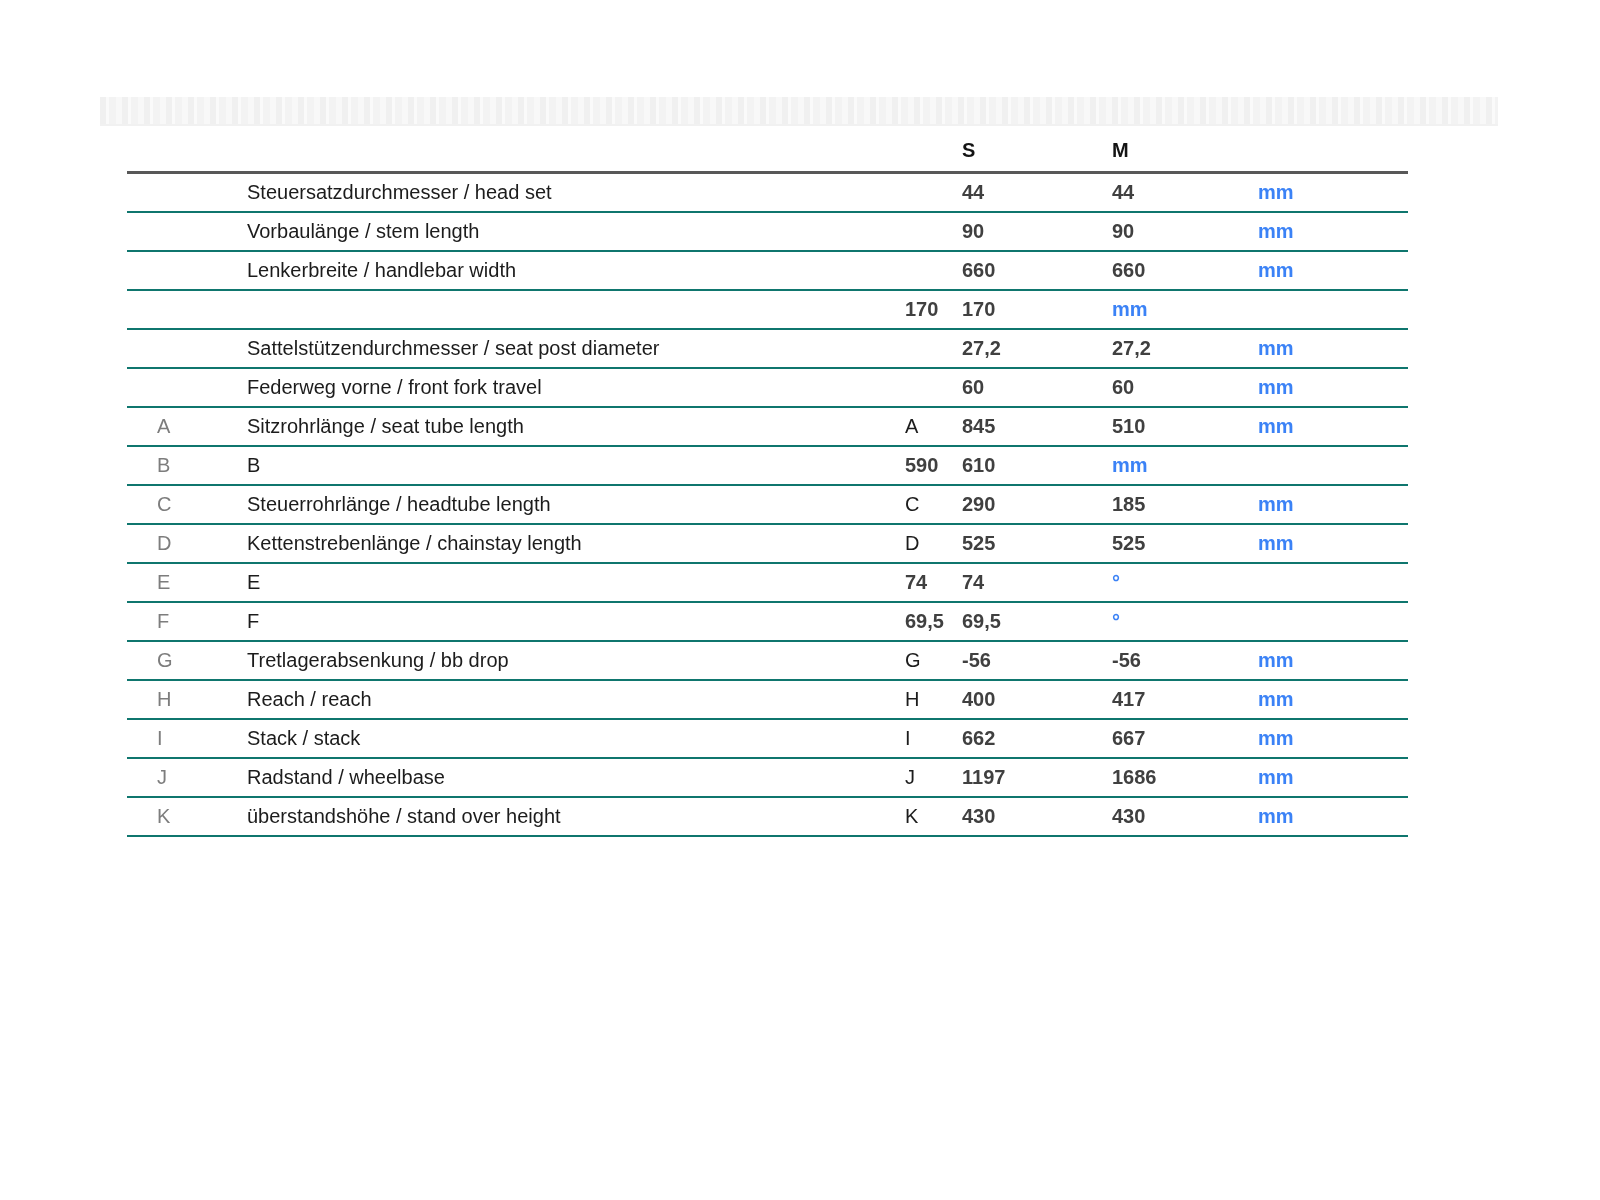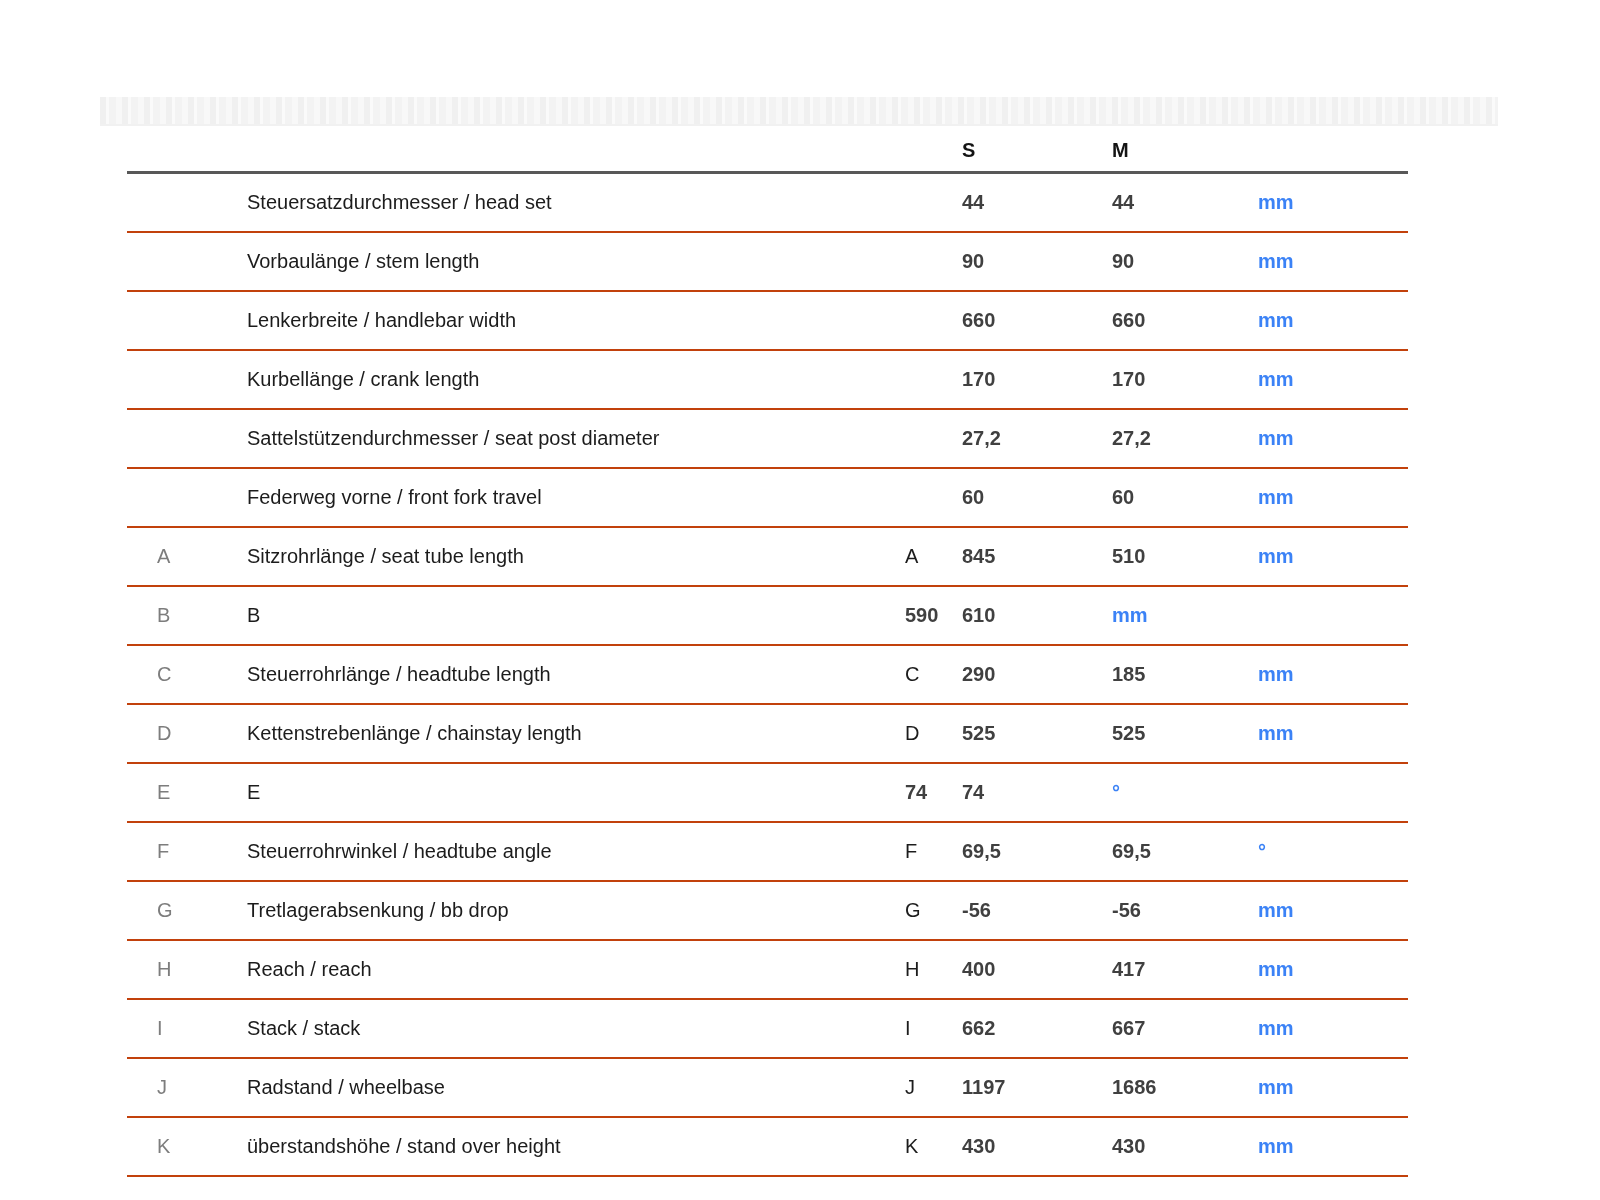--- a/index.html
+++ b/index.html
@@ -47,22 +47,22 @@
     align-items: center;
     box-sizing: border-box;
   }
 
   .thead {
     height: 44px;
     border-bottom: 3px solid #585858;
   }
 
   .trow {
-    height: 59px;
-    border-bottom: 2px solid #c2410c;
+    height: 39px;
+    border-bottom: 2px solid #0f766e;
   }
 
   .c-letter  { padding-left: 30px; color: #7d7d7d; }
   .c-label   { color: #1c1c1c; }
   .c-letter2 { color: #1c1c1c; }
   .c-val     { font-weight: bold; color: #404040; }
   .c-unit    { font-weight: bold; color: #3b82f6; }
   .hdr       { font-weight: bold; color: #141414; }
 </style>
 </head>
@@ -103,21 +103,20 @@
         <div class="grid-row trow">
     <span class="c-letter"></span>
     <span class="c-label">Lenkerbreite / handlebar width</span>
     <span class="c-letter2"></span>
     <span class="c-val">660</span>
     <span class="c-val">660</span>
     <span class="c-unit">mm</span>
   </div>
         <div class="grid-row trow">
     <span class="c-letter"></span>
-    <span class="c-label">Kurbellänge / crank length</span>
     <span class="c-letter2"></span>
     <span class="c-val">170</span>
     <span class="c-val">170</span>
     <span class="c-unit">mm</span>
   </div>
         <div class="grid-row trow">
     <span class="c-letter"></span>
     <span class="c-label">Sattelstützendurchmesser / seat post diameter</span>
     <span class="c-letter2"></span>
     <span class="c-val">27,2</span>
@@ -165,21 +164,20 @@
   </div>
         <div class="grid-row trow">
     <span class="c-letter">E</span>
     <span class="c-letter2">E</span>
     <span class="c-val">74</span>
     <span class="c-val">74</span>
     <span class="c-unit">°</span>
   </div>
         <div class="grid-row trow">
     <span class="c-letter">F</span>
-    <span class="c-label">Steuerrohrwinkel / headtube angle</span>
     <span class="c-letter2">F</span>
     <span class="c-val">69,5</span>
     <span class="c-val">69,5</span>
     <span class="c-unit">°</span>
   </div>
         <div class="grid-row trow">
     <span class="c-letter">G</span>
     <span class="c-label">Tretlagerabsenkung / bb drop</span>
     <span class="c-letter2">G</span>
     <span class="c-val">-56</span>

